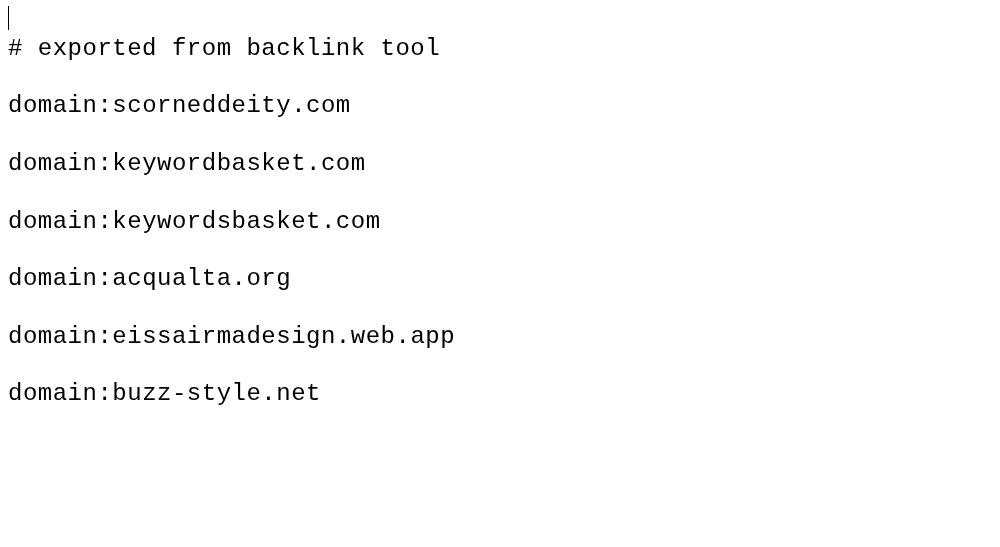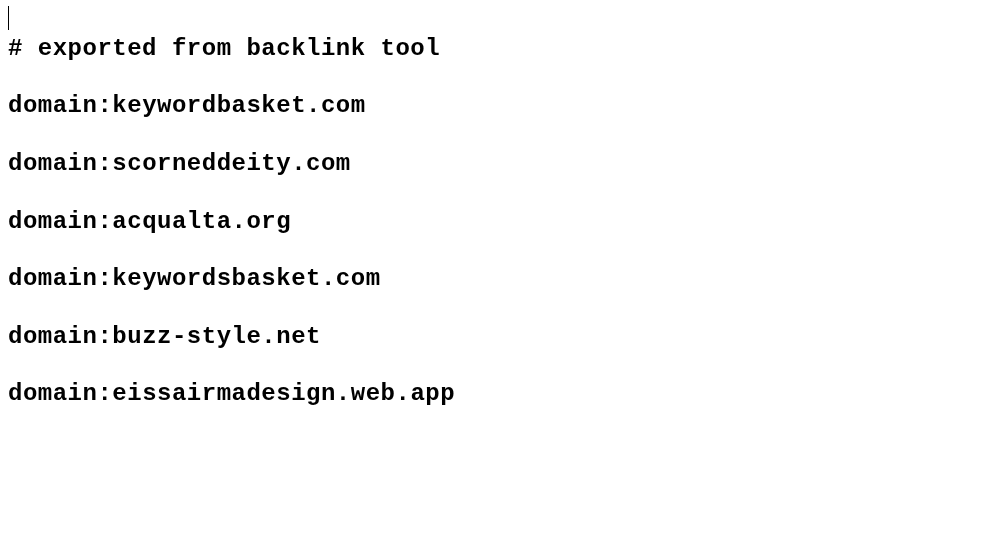--- a/index.html
+++ b/index.html
@@ -20,44 +20,43 @@
       position: relative;
       letter-spacing: 0.5px;
     }
     .editor {
       white-space: pre;
       position: relative;
     }
     .line {
       display: block;
       height: 28.8px;
-      font-weight: bold;
     }
     .cursor {
       position: absolute;
       left: 8px;
       top: 6px;
       width: 1px;
       height: 24px;
       background: #000;
     }
   </style>
 </head>
 <body>
 
 <div class="cursor"></div>
 
 <div class="editor">
 <span class="line"># exported from backlink tool</span>
+<span class="line"><span>domain:</span><span>scorneddeity.com</span></span>
 <span class="line"><span>domain:</span><span>keywordbasket.com</span></span>
-<span class="line"><span>domain:</span><span>scorneddeity.com</span></span>
+<span class="line"><span>domain:</span><span>keywordsbasket.com</span></span>
 <span class="line"><span>domain:</span><span>acqualta.org</span></span>
-<span class="line"><span>domain:</span><span>keywordsbasket.com</span></span>
+<span class="line"><span>domain:</span><span>eissairmadesign.web.app</span></span>
 <span class="line"><span>domain:</span><span>buzz-style.net</span></span>
-<span class="line"><span>domain:</span><span>eissairmadesign.web.app</span></span>
 
 
 
 
 
 
 
 
 
 </div>

